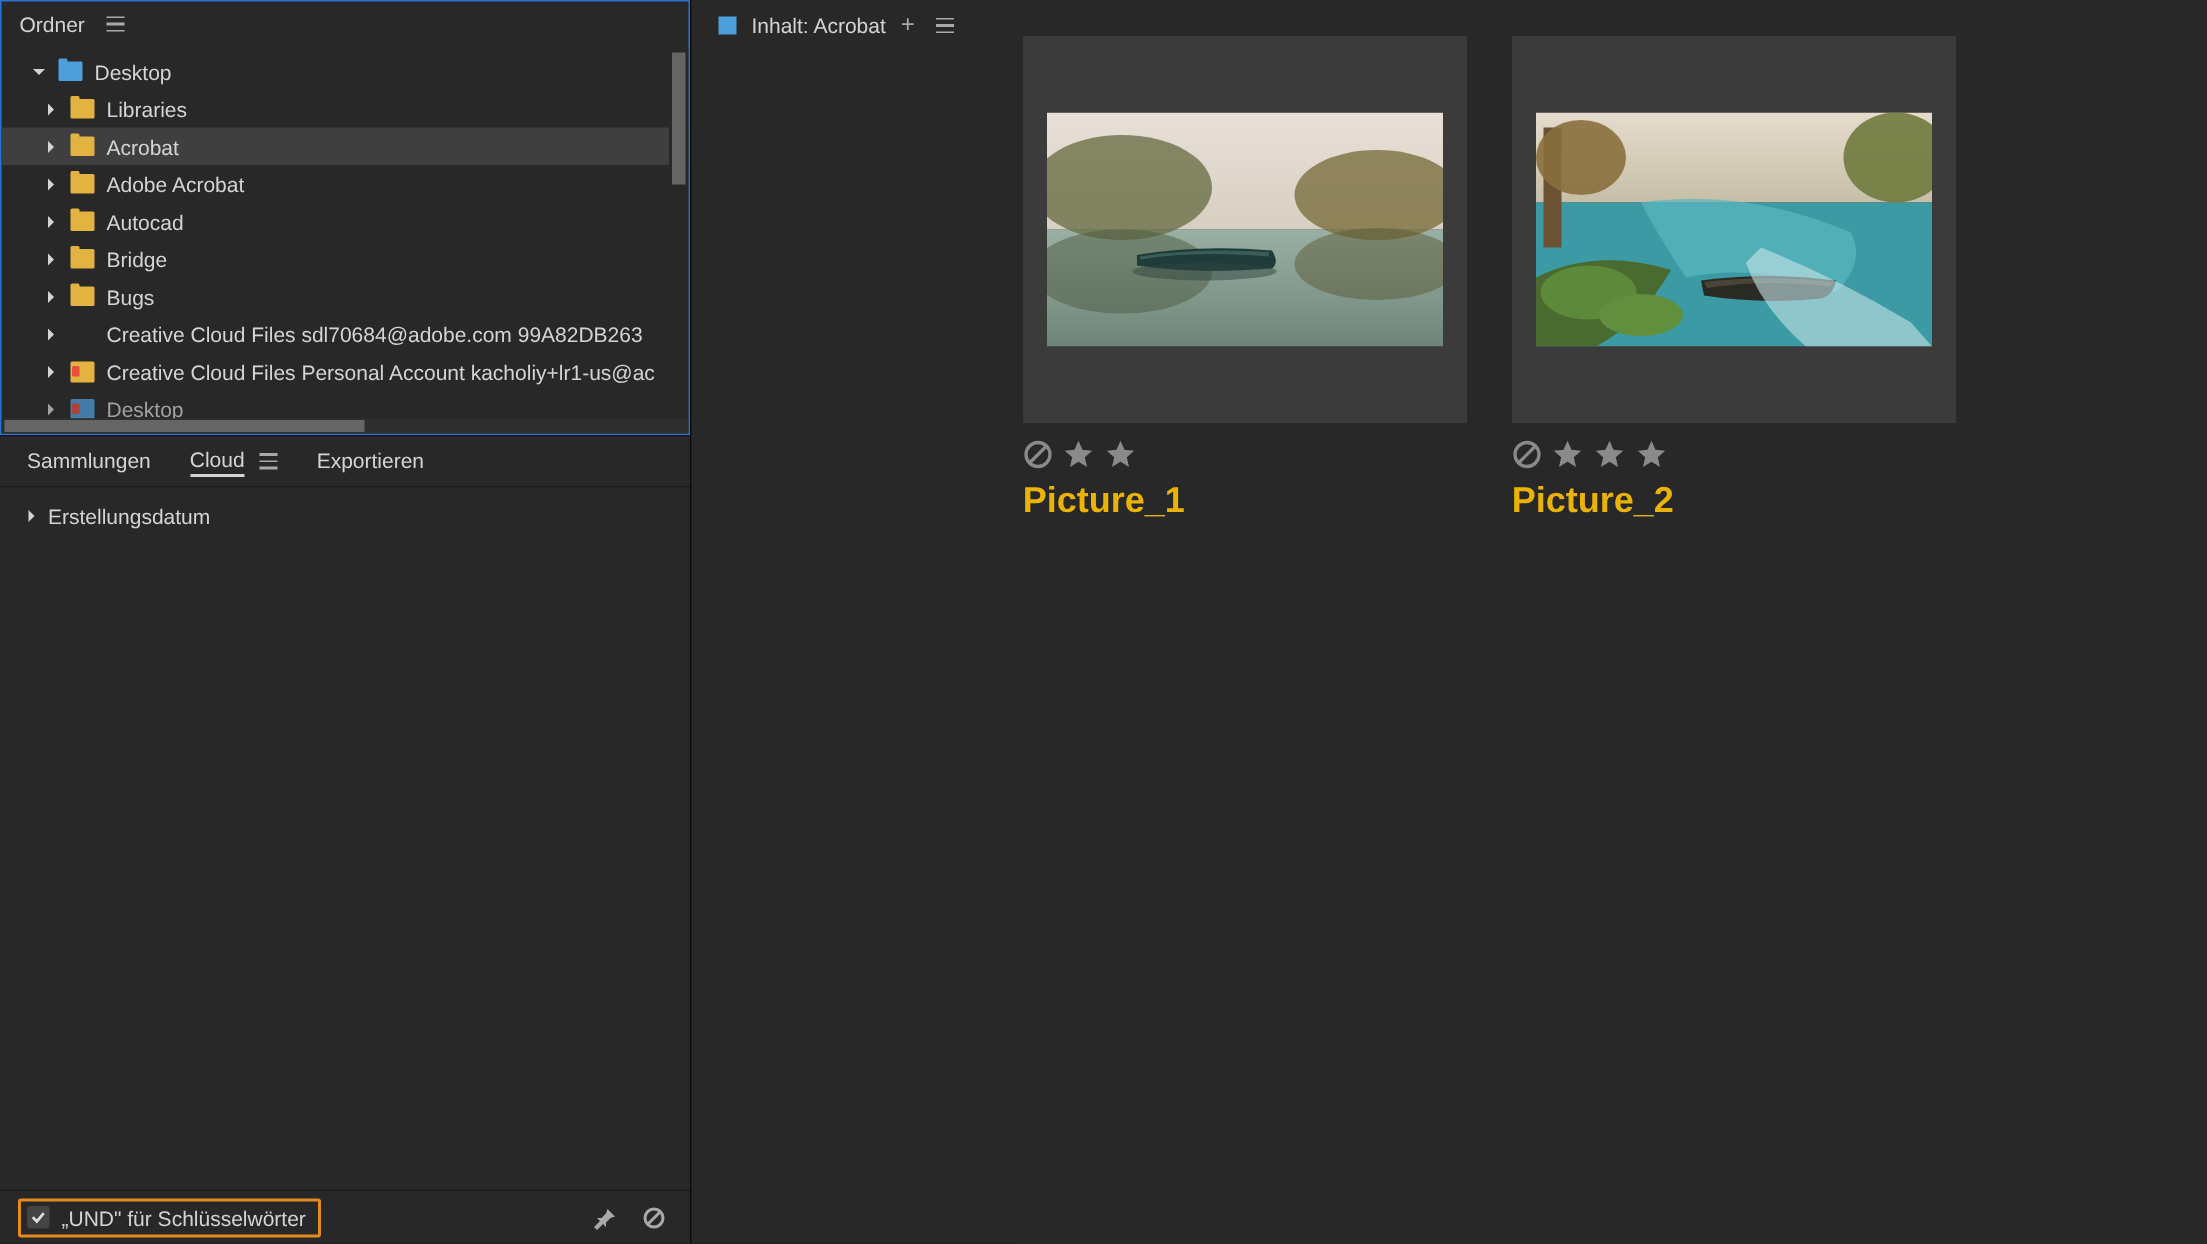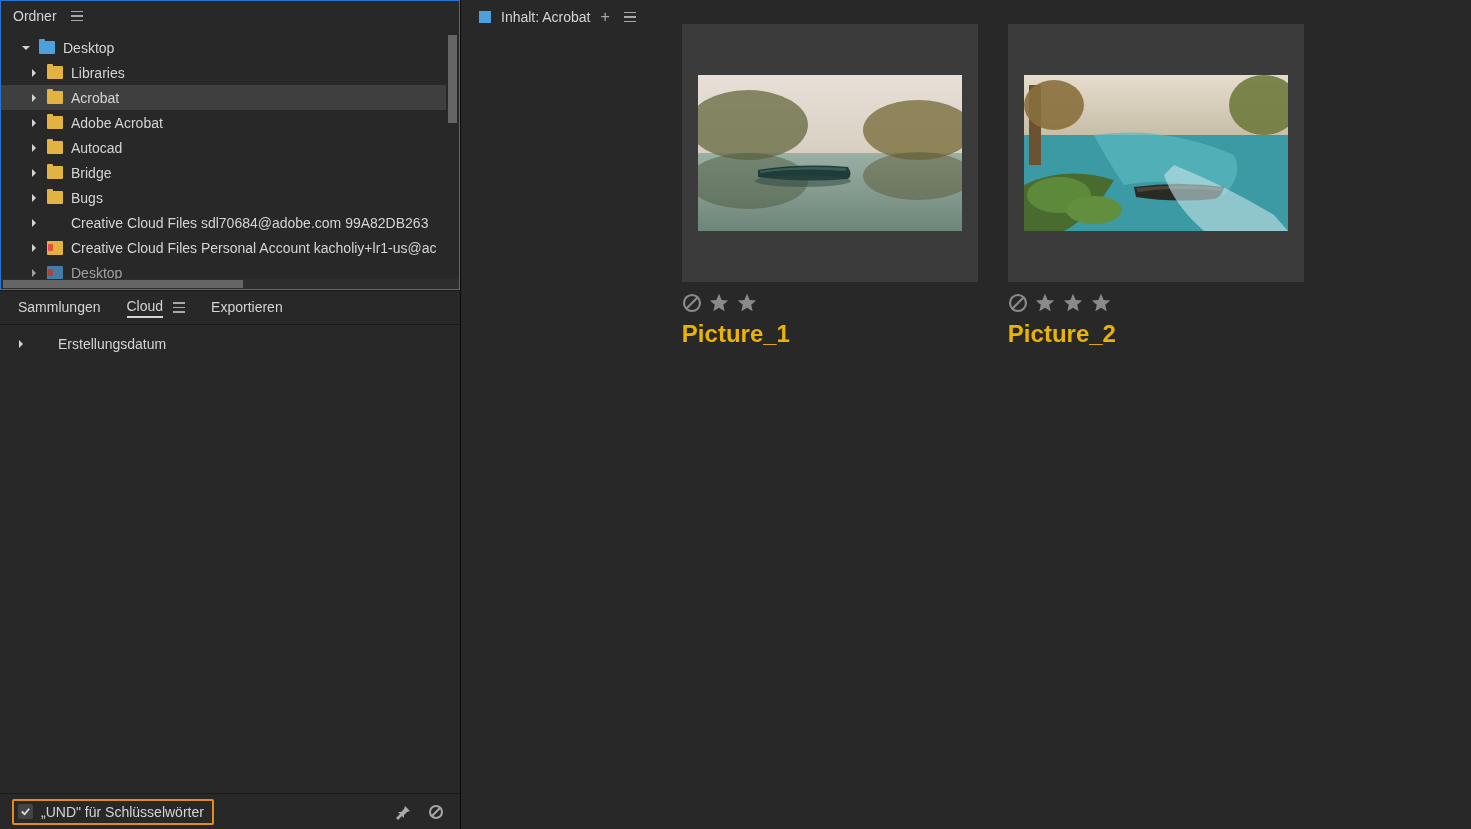--- a/index.html
+++ b/index.html
@@ -181,21 +181,21 @@
   flex: 1;
   background: #282828;
   border-top: 1px solid #1a1a1a;
   padding: 6px 0;
 }
 .filter-row {
   height: 26px;
   display: flex;
   align-items: center;
   padding-left: 16px;
-  gap: 32px;
+  gap: 6px;
   text-align: right;
 }
 
 
 .bottom-bar {
   height: 36px;
   background: #282828;
   border-top: 1px solid #1a1a1a;
   display: flex;
   align-items: center;

